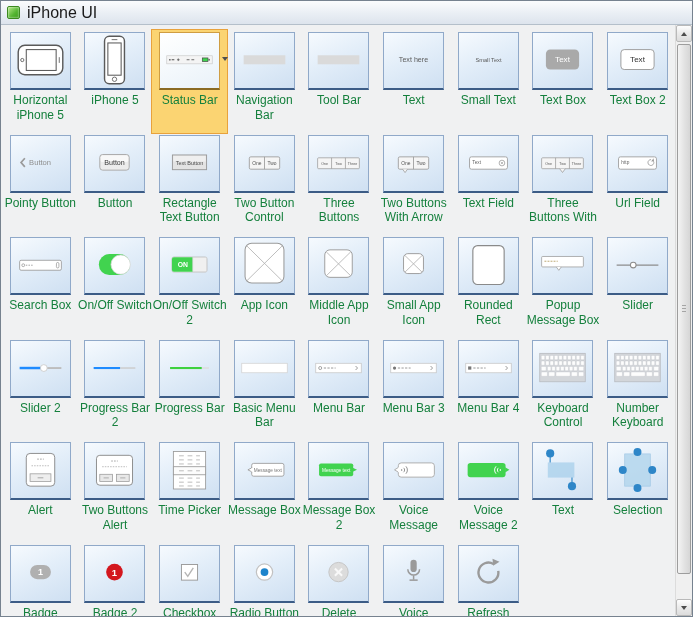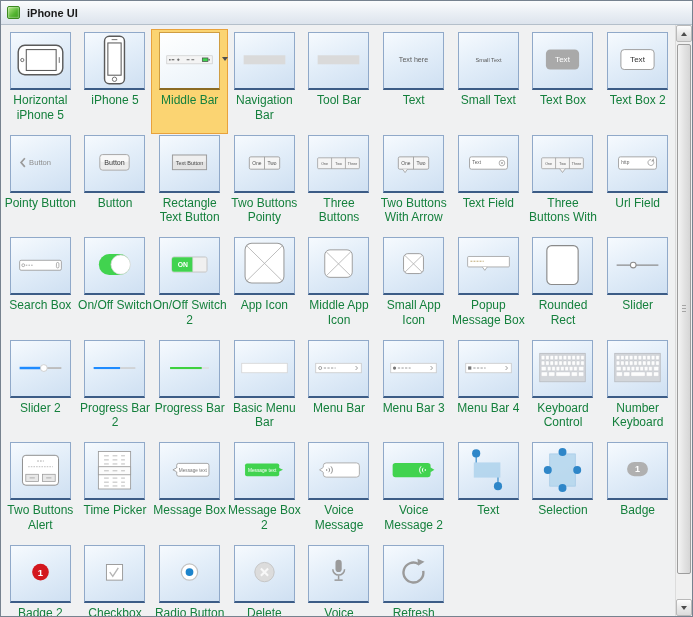--- a/index.html
+++ b/index.html
@@ -4,21 +4,21 @@
 <style>
   *{box-sizing:border-box;margin:0;padding:0}
   html,body{width:693px;height:617px;overflow:hidden}
   body{font-family:"Liberation Sans",sans-serif;background:#f0f1f2}
   .window{width:693px;height:617px;border:1px solid #76828f;display:flex;flex-direction:column;background:#f0f1f2}
   .titlebar{flex:0 0 24px;display:flex;align-items:center;gap:7px;padding:0 6px;
     background:linear-gradient(#fbfcfd,#e9eef4 55%,#dde4ed);border-bottom:1px solid #b4bfca}
   .title-icon{width:13px;height:13px;border-radius:2px;flex:0 0 13px;
     background:linear-gradient(135deg,#b8e98a,#53b431 60%,#3f9e1f);border:1px solid #3b8a1f;
     box-shadow:inset 0 0 2px rgba(255,255,255,.9)}
-  .title-text{font-size:11px;font-weight:700;color:#1a1a1a}
+  .title-text{font-size:16px;font-weight:400;color:#1a1a1a}
   .content{flex:1;display:flex;overflow:hidden}
   .grid{flex:1;display:grid;grid-template-columns:repeat(9,1fr);grid-auto-rows:102.5px;
     padding:5px 0 0 2px;overflow:hidden}
   .cell{display:flex;flex-direction:column;align-items:center;padding-top:2px;cursor:default}
   .cell.selected{background:#FBD472;outline:1px solid #E8A23C}
   .thumbwrap{position:relative;flex:0 0 auto}
   .thumb{width:61px;height:58px;overflow:hidden;
     background:linear-gradient(155deg,#f6fafe 0%,#e3eef9 45%,#cfe0f2 100%);
     border:1px solid #90a9c9;border-bottom:2px solid #3c5c86}
   .cell.selected .thumb{background:linear-gradient(155deg,#ffffff 0%,#f3f8fc 55%,#e9f1f8 100%);
@@ -85,21 +85,21 @@
                 <line x1="16.8" y1="28.2" x2="19.6" y2="28.2" stroke="#555" stroke-width="0.8"></line>
                 <line x1="18.2" y1="26.8" x2="18.2" y2="29.6" stroke="#555" stroke-width="0.8"></line>
                 <line x1="27" y1="28.2" x2="30" y2="28.2" stroke="#555" stroke-width="0.9"></line>
                 <line x1="32" y1="28.2" x2="35" y2="28.2" stroke="#555" stroke-width="0.9"></line>
                 <rect x="43.5" y="26.3" width="6" height="3.8" fill="#41D34F" stroke="#444" stroke-width="0.7"></rect>
                 <rect x="50.1" y="27.3" width="1.2" height="1.8" fill="#444"></rect>
               </svg>
             </div>
             <span class="dd"></span>
           </div>
-          <div class="label">Middle Bar</div>
+          <div class="label">Status Bar</div>
         </div>
         <div class="cell">
           <div class="thumbwrap">
             <div class="thumb">
               <svg viewBox="0 0 60 58" xmlns="http://www.w3.org/2000/svg">
                 <rect x="8" y="23.5" width="44" height="9.5" fill="#dadada"></rect>
               </svg>
             </div>
           </div>
           <div class="label">Navigation Bar</div>
@@ -195,21 +195,21 @@
           <div class="thumbwrap">
             <div class="thumb">
               <svg viewBox="0 0 60 58" xmlns="http://www.w3.org/2000/svg">
                 <rect x="14" y="22" width="32" height="13" rx="1.5" fill="#f5f5f5" stroke="#9a9a9a" stroke-width="0.9"></rect>
                 <line x1="30" y1="22" x2="30" y2="35" stroke="#9a9a9a" stroke-width="0.9"></line>
                 <text x="22" y="30.6" font-size="5.2" fill="#555" text-anchor="middle" font-family="Liberation Sans, sans-serif">One</text>
                 <text x="38" y="30.6" font-size="5.2" fill="#555" text-anchor="middle" font-family="Liberation Sans, sans-serif">Two</text>
               </svg>
             </div>
           </div>
-          <div class="label">Two Buttons Pointy</div>
+          <div class="label">Two Button Control</div>
         </div>
         <div class="cell">
           <div class="thumbwrap">
             <div class="thumb">
               <svg viewBox="0 0 60 58" xmlns="http://www.w3.org/2000/svg">
                 <rect x="8" y="23" width="44" height="11.5" rx="1" fill="#f5f5f5" stroke="#9a9a9a" stroke-width="0.8"></rect>
                 <line x1="22.7" y1="23" x2="22.7" y2="34.5" stroke="#9a9a9a" stroke-width="0.8"></line>
                 <line x1="37.3" y1="23" x2="37.3" y2="34.5" stroke="#9a9a9a" stroke-width="0.8"></line>
                 <text x="15.3" y="30.2" font-size="3.8" fill="#555" text-anchor="middle" font-family="Liberation Sans, sans-serif">One</text>
                 <text x="30" y="30.2" font-size="3.8" fill="#555" text-anchor="middle" font-family="Liberation Sans, sans-serif">Two</text>
@@ -342,37 +342,37 @@
                 <path d="M21 18.5 L39 36 M39 18.5 L21 36" stroke="#b3b3b3" stroke-width="0.9"></path>
               </svg>
             </div>
           </div>
           <div class="label">Small App Icon</div>
         </div>
         <div class="cell">
           <div class="thumbwrap">
             <div class="thumb">
               <svg viewBox="0 0 60 58" xmlns="http://www.w3.org/2000/svg">
+                <rect x="13.5" y="8" width="33" height="41" rx="5" fill="#fff" stroke="#8a8a8a" stroke-width="1.2"></rect>
+              </svg>
+            </div>
+          </div>
+          <div class="label">Rounded Rect</div>
+        </div>
+        <div class="cell">
+          <div class="thumbwrap">
+            <div class="thumb">
+              <svg viewBox="0 0 60 58" xmlns="http://www.w3.org/2000/svg">
                 <rect x="8" y="19.5" width="44" height="11" rx="1" fill="#fff" stroke="#9a9a9a" stroke-width="0.8"></rect>
                 <path d="M23.5 30.5 l2.6 3.6 2.6 -3.6" fill="#fff" stroke="#9a9a9a" stroke-width="0.8"></path>
                 <line x1="11" y1="24.5" x2="25" y2="24.5" stroke="#b8a26a" stroke-width="1" stroke-dasharray="2 1.2"></line>
               </svg>
             </div>
           </div>
           <div class="label">Popup Message Box</div>
-        </div>
-        <div class="cell">
-          <div class="thumbwrap">
-            <div class="thumb">
-              <svg viewBox="0 0 60 58" xmlns="http://www.w3.org/2000/svg">
-                <rect x="13.5" y="8" width="33" height="41" rx="5" fill="#fff" stroke="#8a8a8a" stroke-width="1.2"></rect>
-              </svg>
-            </div>
-          </div>
-          <div class="label">Rounded Rect</div>
         </div>
         <div class="cell">
           <div class="thumbwrap">
             <div class="thumb">
               <svg viewBox="0 0 60 58" xmlns="http://www.w3.org/2000/svg">
                 <line x1="8" y1="28.5" x2="52" y2="28.5" stroke="#8c8c8c" stroke-width="1.3"></line>
                 <circle cx="25.5" cy="28.5" r="3" fill="#fff" stroke="#8c8c8c" stroke-width="1.1"></circle>
               </svg>
             </div>
           </div>
@@ -546,20 +546,34 @@
                 <rect x="46.9" y="32.6" width="5.5" height="4.6" rx="0.8" fill="#fdfdfd" stroke="#c2c5c9" stroke-width="0.4"></rect>
               </svg>
             </div>
           </div>
           <div class="label">Number Keyboard</div>
         </div>
         <div class="cell">
           <div class="thumbwrap">
             <div class="thumb">
               <svg viewBox="0 0 60 58" xmlns="http://www.w3.org/2000/svg">
+                <rect x="15" y="11" width="30" height="34.5" rx="4" fill="#fff" stroke="#8a8a8a" stroke-width="1"></rect>
+                <line x1="26.5" y1="17" x2="33.5" y2="17" stroke="#9a9a9a" stroke-width="0.9" stroke-dasharray="1.8 1.2"></line>
+                <line x1="20.5" y1="24" x2="39.5" y2="24" stroke="#a8a8a8" stroke-width="0.8" stroke-dasharray="1.6 1.2"></line>
+                <rect x="19" y="32.5" width="22" height="8" fill="#eeeeee" stroke="#9a9a9a" stroke-width="0.8"></rect>
+                <line x1="27" y1="36.7" x2="33" y2="36.7" stroke="#9a9a9a" stroke-width="0.9"></line>
+              </svg>
+            </div>
+          </div>
+          <div class="label">Alert</div>
+        </div>
+        <div class="cell">
+          <div class="thumbwrap">
+            <div class="thumb">
+              <svg viewBox="0 0 60 58" xmlns="http://www.w3.org/2000/svg">
                 <rect x="11" y="13" width="38" height="31.5" rx="3.5" fill="#fff" stroke="#8a8a8a" stroke-width="1"></rect>
                 <line x1="26.5" y1="19" x2="33.5" y2="19" stroke="#9a9a9a" stroke-width="0.9" stroke-dasharray="1.8 1.2"></line>
                 <line x1="17" y1="25" x2="43" y2="25" stroke="#a8a8a8" stroke-width="0.8" stroke-dasharray="1.6 1.2"></line>
                 <rect x="14.5" y="33" width="13.5" height="7.5" fill="#e8e8e8" stroke="#9a9a9a" stroke-width="0.8"></rect>
                 <rect x="32" y="33" width="13.5" height="7.5" fill="#e8e8e8" stroke="#9a9a9a" stroke-width="0.8"></rect>
                 <line x1="18.5" y1="36.8" x2="24" y2="36.8" stroke="#9a9a9a" stroke-width="0.8"></line>
                 <line x1="36" y1="36.8" x2="41.5" y2="36.8" stroke="#9a9a9a" stroke-width="0.8"></line>
               </svg>
             </div>
           </div>

